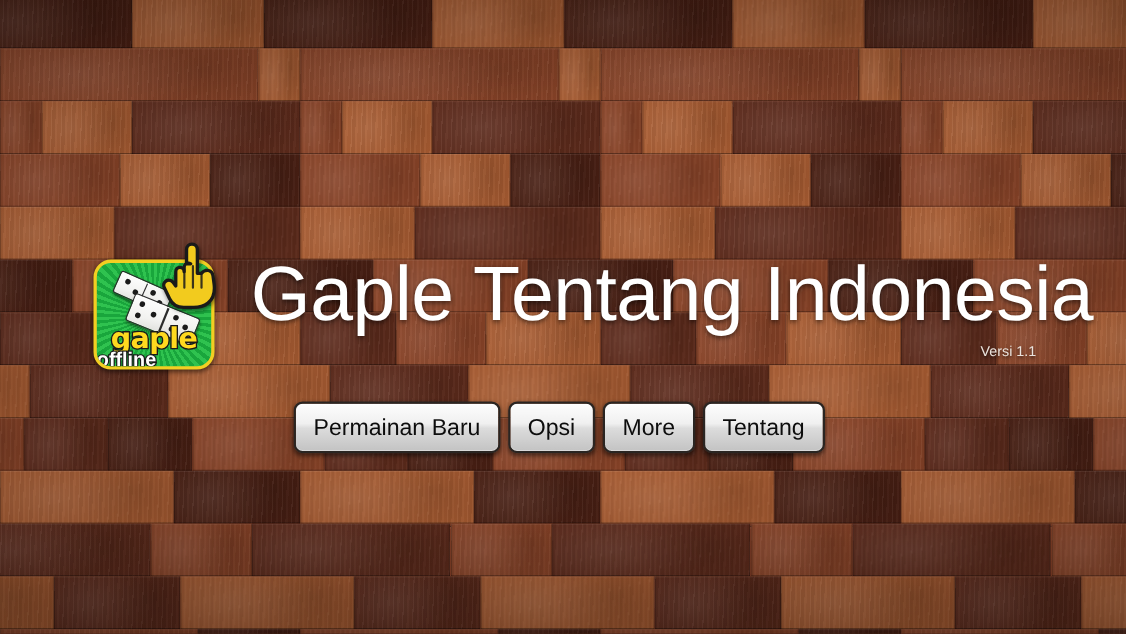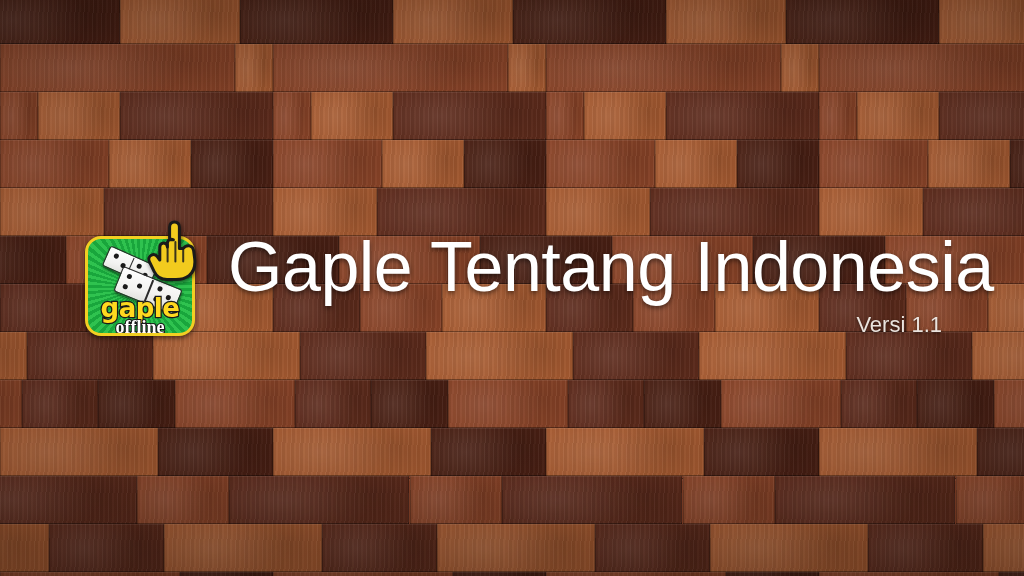--- a/index.html
+++ b/index.html
@@ -150,22 +150,22 @@
     letter-spacing: -0.5px;
     color: #ffd91f;
     -webkit-text-stroke: 2.5px #1a1a1a;
     paint-order: stroke fill;
     line-height: 1;
   }
   #logo-word-offline {
     position: absolute;
     left: 0; right: 0;
     top: 79px;
-    text-align: center;
-    font-family: Liberation Serif, serif;
+    text-align: left;
+    font-family: Liberation Sans, sans-serif;
     font-weight: bold;
     font-size: 18px;
     color: #ffffff;
     -webkit-text-stroke: 2.2px #1a1a1a;
     paint-order: stroke fill;
     line-height: 1;
   }
 
   
   #title-block {
@@ -181,21 +181,21 @@
     color: #ffffff;
     letter-spacing: -0.5px;
     line-height: 1.0;
     white-space: nowrap;
     text-shadow: 0 2px 5px rgba(0,0,0,0.55);
   }
   #app-version {
     margin-top: 10px;
     text-align: right;
     font-family: "Liberation Sans", sans-serif;
-    font-size: 22px;
+    font-size: 13px;
     color: #eae3dd;
     text-shadow: 0 1px 3px rgba(0,0,0,0.6);
   }
 
   
   #button-row {
     position: absolute;
     left: 267px;
     top: 365px;
     display: flex;
@@ -413,14 +413,20 @@
                C24.6 6.1 26.6 4 29.5 4 Z" fill="#f2cb1e" stroke="#1a1a1a" stroke-width="3" stroke-linejoin="round"></path>
       <path d="M22.6 27.0 L22.6 43.5 M30.4 24.0 L30.4 43.5 M38.2 31.5 L38.2 43.5" stroke="#1a1a1a" stroke-width="2" fill="none" stroke-linecap="round" opacity="0.85"></path>
     </svg>
   </div>
 
   <div id="title-block">
     <div id="app-title">Gaple Tentang Indonesia</div>
     <div id="app-version">Versi 1.1</div>
   </div>
 
+  <div id="button-row">
+      <div class="menu-button">Permainan Baru</div>
+      <div class="menu-button">Opsi</div>
+      <div class="menu-button">More</div>
+      <div class="menu-button">Tentang</div>
+    </div>
 
 </div>
 
 </body></html>

